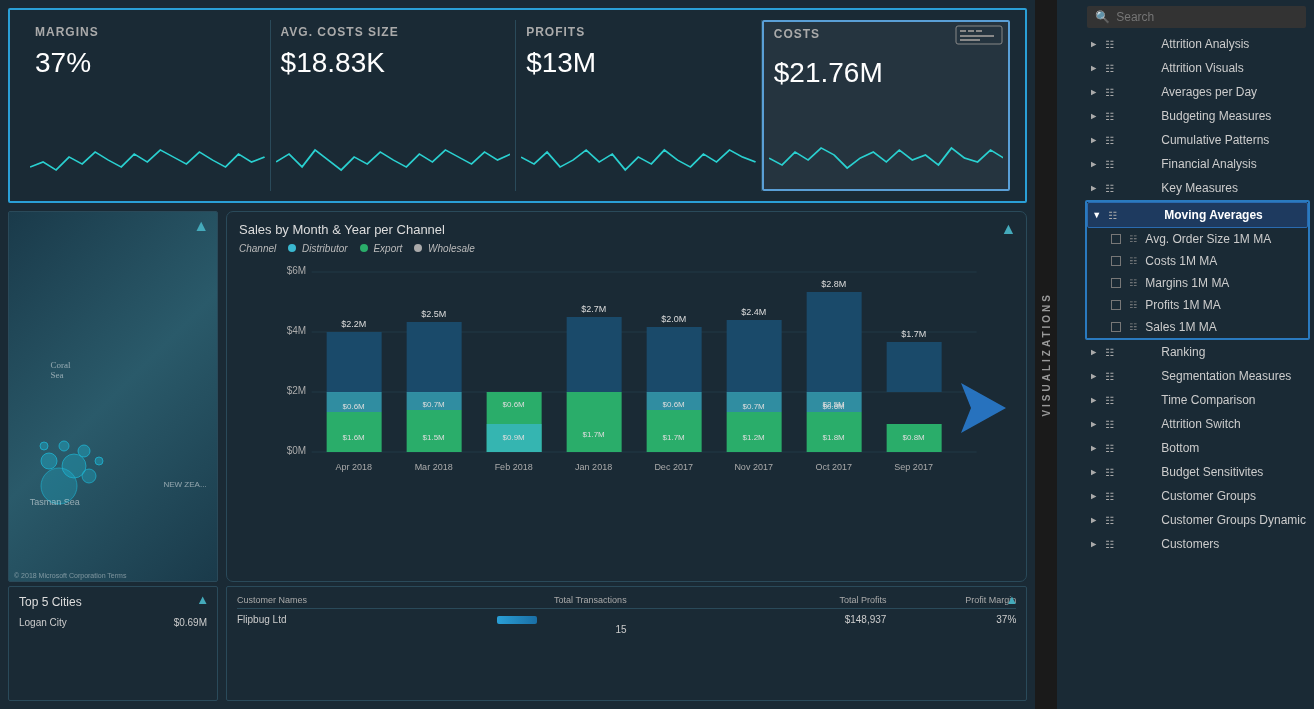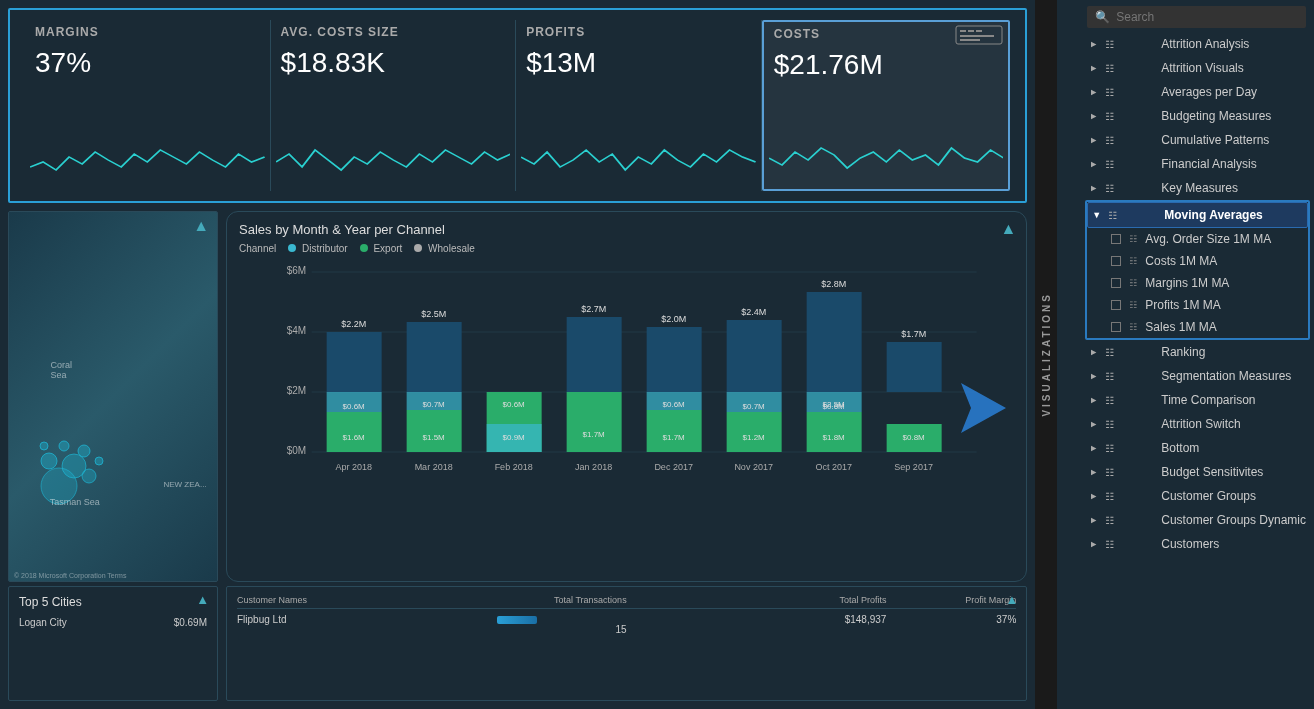--- a/index.html
+++ b/index.html
@@ -43,20 +43,21 @@
       padding: 5px 10px;
       position: relative;
     }
     .kpi-item:not(:last-child) {
       border-right: 1px solid #2a4a5a;
     }
     .kpi-item.selected {
       border: 2px solid #5a9fd6;
       background: rgba(255,255,255,0.05);
       border-radius: 2px;
+      gap: 8px;
     }
 
     .kpi-label {
       font-size: 12px;
       color: #aaa;
       font-weight: 600;
       letter-spacing: 1px;
       margin-bottom: 4px;
     }
     .kpi-value {
@@ -109,28 +110,28 @@
       height: 100%;
       background: linear-gradient(135deg, #1a3a4a 0%, #2a5a6a 50%, #1a3a4a 100%);
       position: relative;
     }
     .map-label-coral {
       position: absolute;
       top: 40%;
       left: 20%;
       font-size: 9px;
       color: rgba(255,255,255,0.5);
+      font-family: Liberation Serif, serif;
     }
     .map-label-tasman {
       position: absolute;
       bottom: 20%;
       left: 10%;
       font-size: 9px;
       color: rgba(255,255,255,0.5);
-      margin-left: 20px;
     }
     .map-label-newzea {
       position: absolute;
       bottom: 25%;
       right: 5%;
       font-size: 8px;
       color: rgba(255,255,255,0.5);
     }
     .map-copyright {
       position: absolute;
@@ -138,38 +139,39 @@
       left: 5px;
       font-size: 7px;
       color: rgba(255,255,255,0.4);
     }
 
     
     .chart-panel {
       flex: 1;
       background: #1a2a35;
       border: 1px solid #2a4a5a;
-      border-radius: 12px;
+      border-radius: 7px;
       padding: 10px 12px;
       position: relative;
       overflow: hidden;
     }
     .chart-title {
       font-size: 13px;
       color: #ddd;
       font-weight: 400;
       margin-bottom: 6px;
     }
     .chart-legend {
       display: flex;
       gap: 12px;
       font-size: 10px;
       color: #bbb;
       margin-bottom: 8px;
       align-items: center;
+      font-style: italic;
     }
     .legend-dot {
       width: 8px;
       height: 8px;
       border-radius: 50%;
       display: inline-block;
       margin-right: 3px;
     }
     .chart-icon {
       position: absolute;

